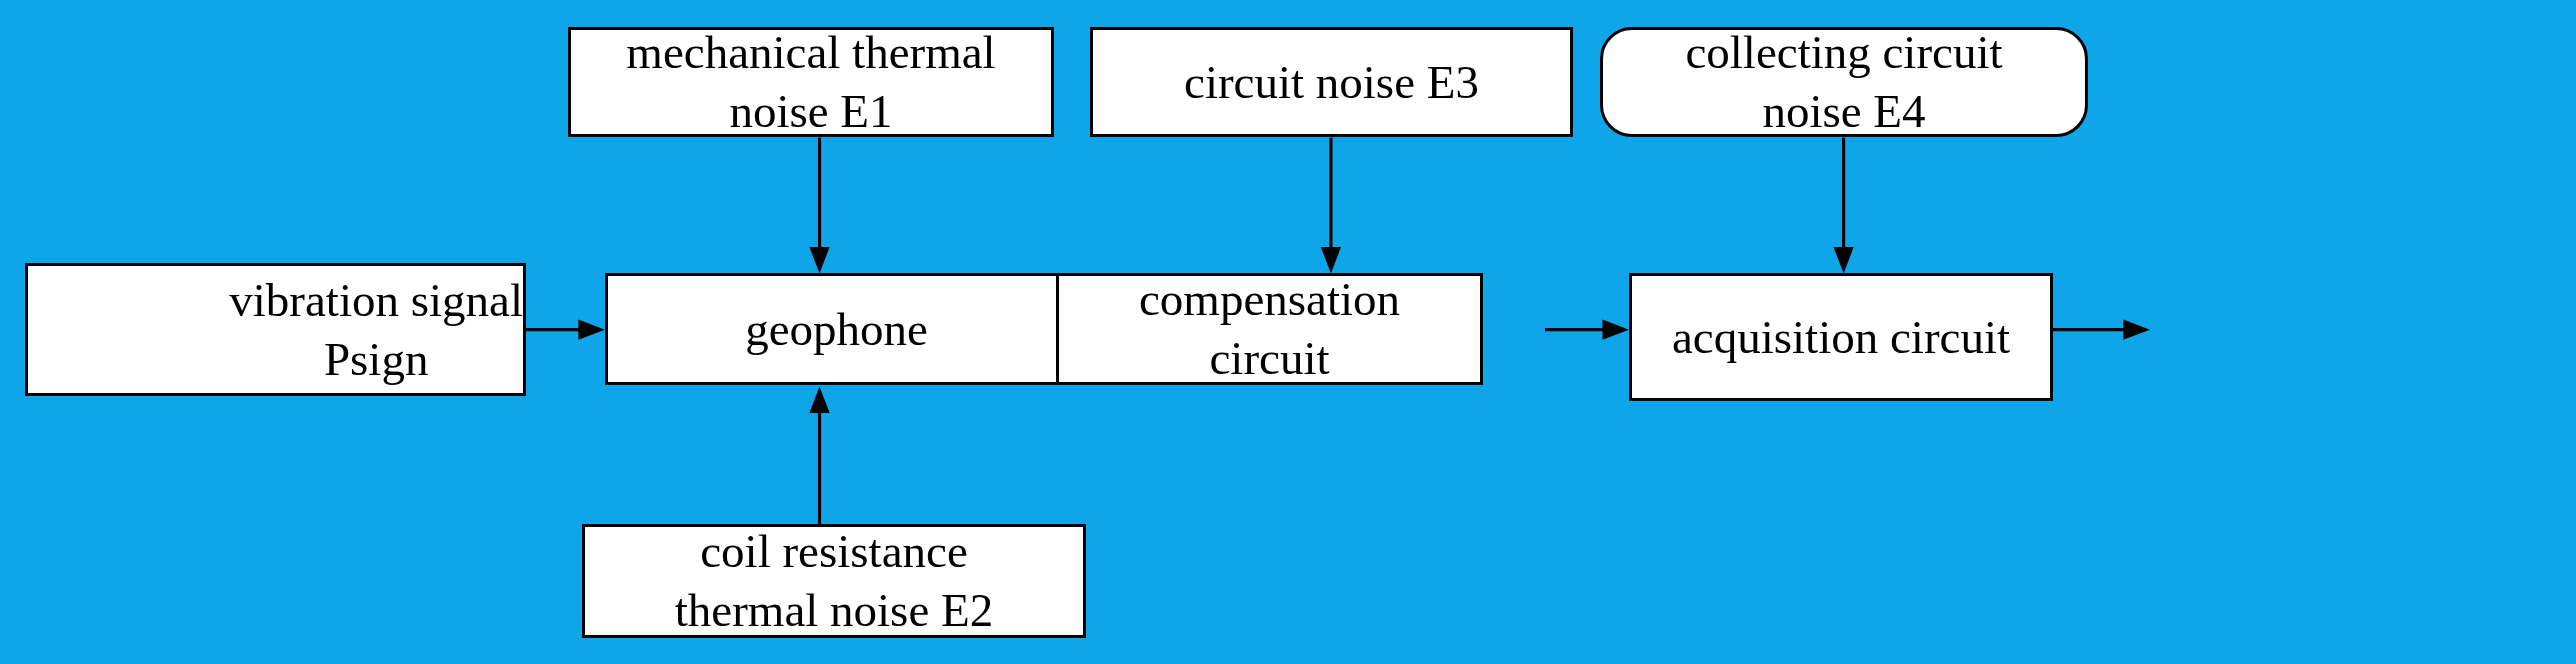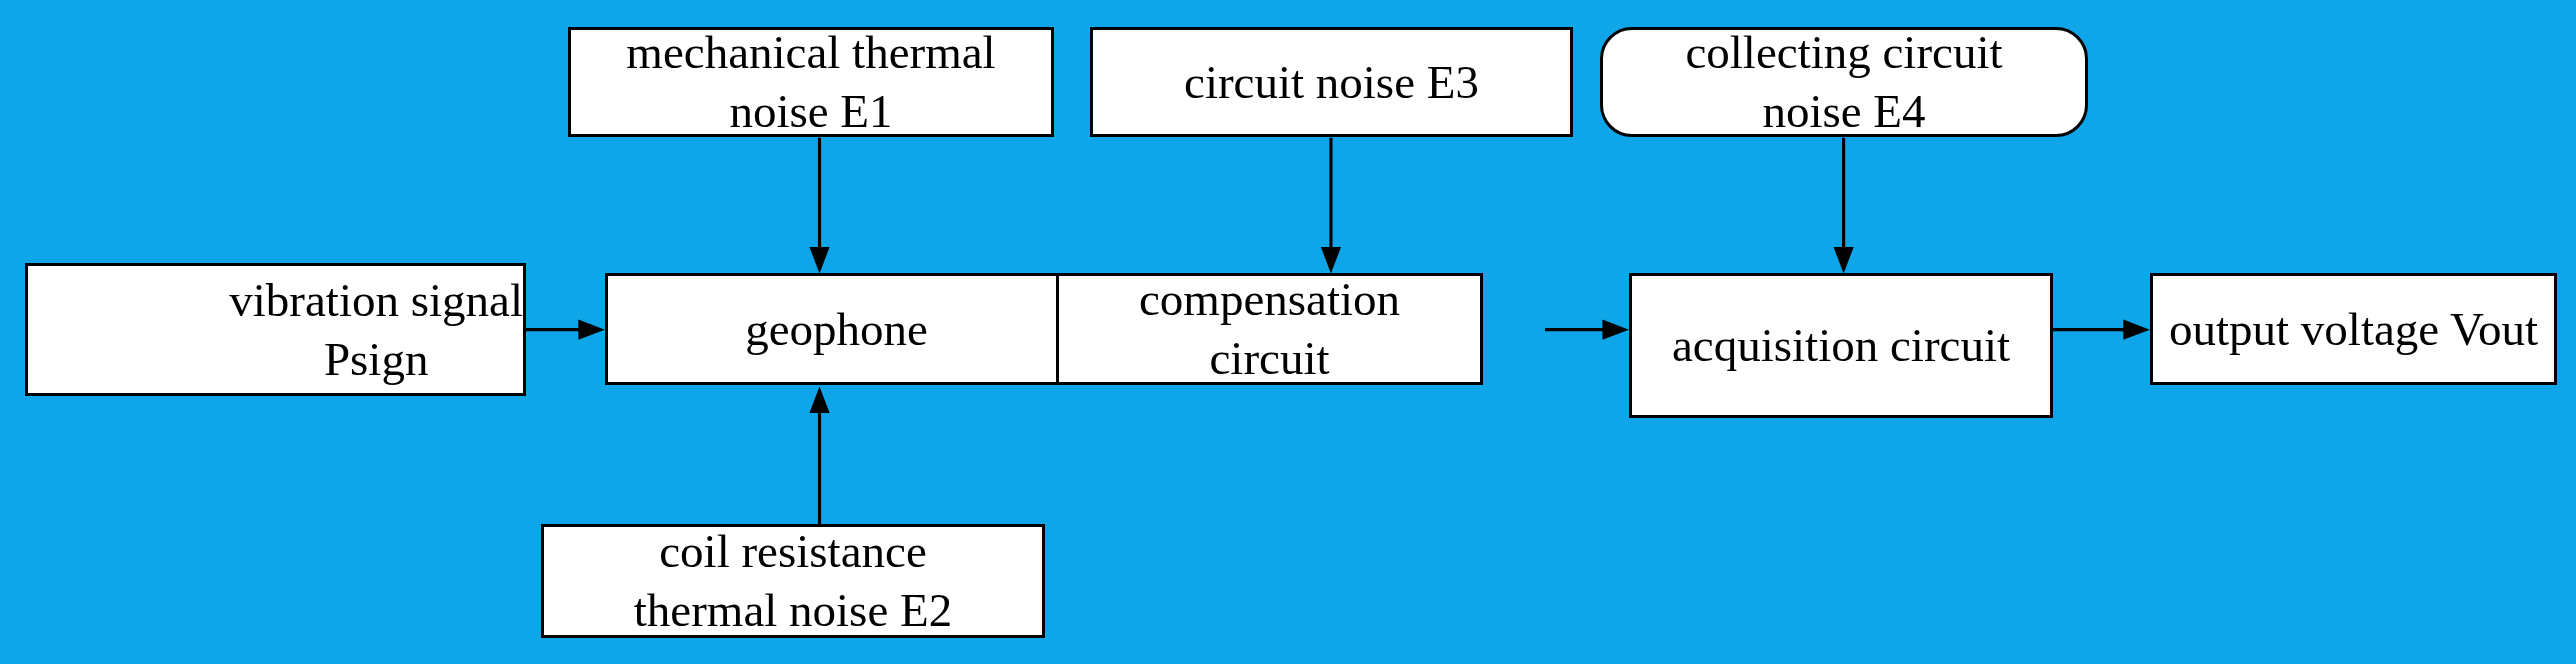--- a/index.html
+++ b/index.html
@@ -37,24 +37,24 @@
     white-space: pre-line;
   }
   
   .node-e1   { left: 568px;  top: 27px;  width: 486px; height: 110px; }
   .node-e3   { left: 1090px; top: 27px;  width: 483px; height: 110px; }
   .node-e4   { left: 1600px; top: 27px;  width: 488px; height: 110px; border-radius: 32px; }
   
   .node-psign     { left: 25px;   top: 263px; width: 501px; height: 133px; justify-content: flex-end; }
   .node-geophone  { left: 605px;  top: 273px; width: 463px; height: 112px; }
   .node-comp      { left: 1056px; top: 273px; width: 427px; height: 112px; }
-  .node-acq       { left: 1629px; top: 273px; width: 424px; height: 145px; }
+  .node-acq       { left: 1629px; top: 273px; width: 424px; height: 128px; }
   .node-vout      { left: 2150px; top: 273px; width: 407px; height: 112px; }
   
-  .node-e2   { left: 541px;  top: 524px; width: 504px; height: 114px; }
+  .node-e2   { left: 582px;  top: 524px; width: 504px; height: 114px; }
 </style>
 </head>
 <body>
 
 <div id="canvas">
 
   <svg id="arrow-layer" viewBox="0 0 4080 1053" xmlns="http://www.w3.org/2000/svg">
     <g stroke="#000000" stroke-width="5" fill="#000000">
 
       <g>
@@ -112,23 +112,20 @@
   <div class="node node-geophone">
     <span>geophone</span>
   </div>
   <div class="node node-comp">
     <span>compensation
 circuit</span>
   </div>
   <div class="node node-acq">
     <span>acquisition circuit</span>
   </div>
-  <div class="node node-vout">
-    <span>output voltage Vout</span>
-  </div>
 
   <div class="node node-e2">
     <span>coil resistance
 thermal noise E2</span>
   </div>
 
 </div>
 
 
 </body></html>

